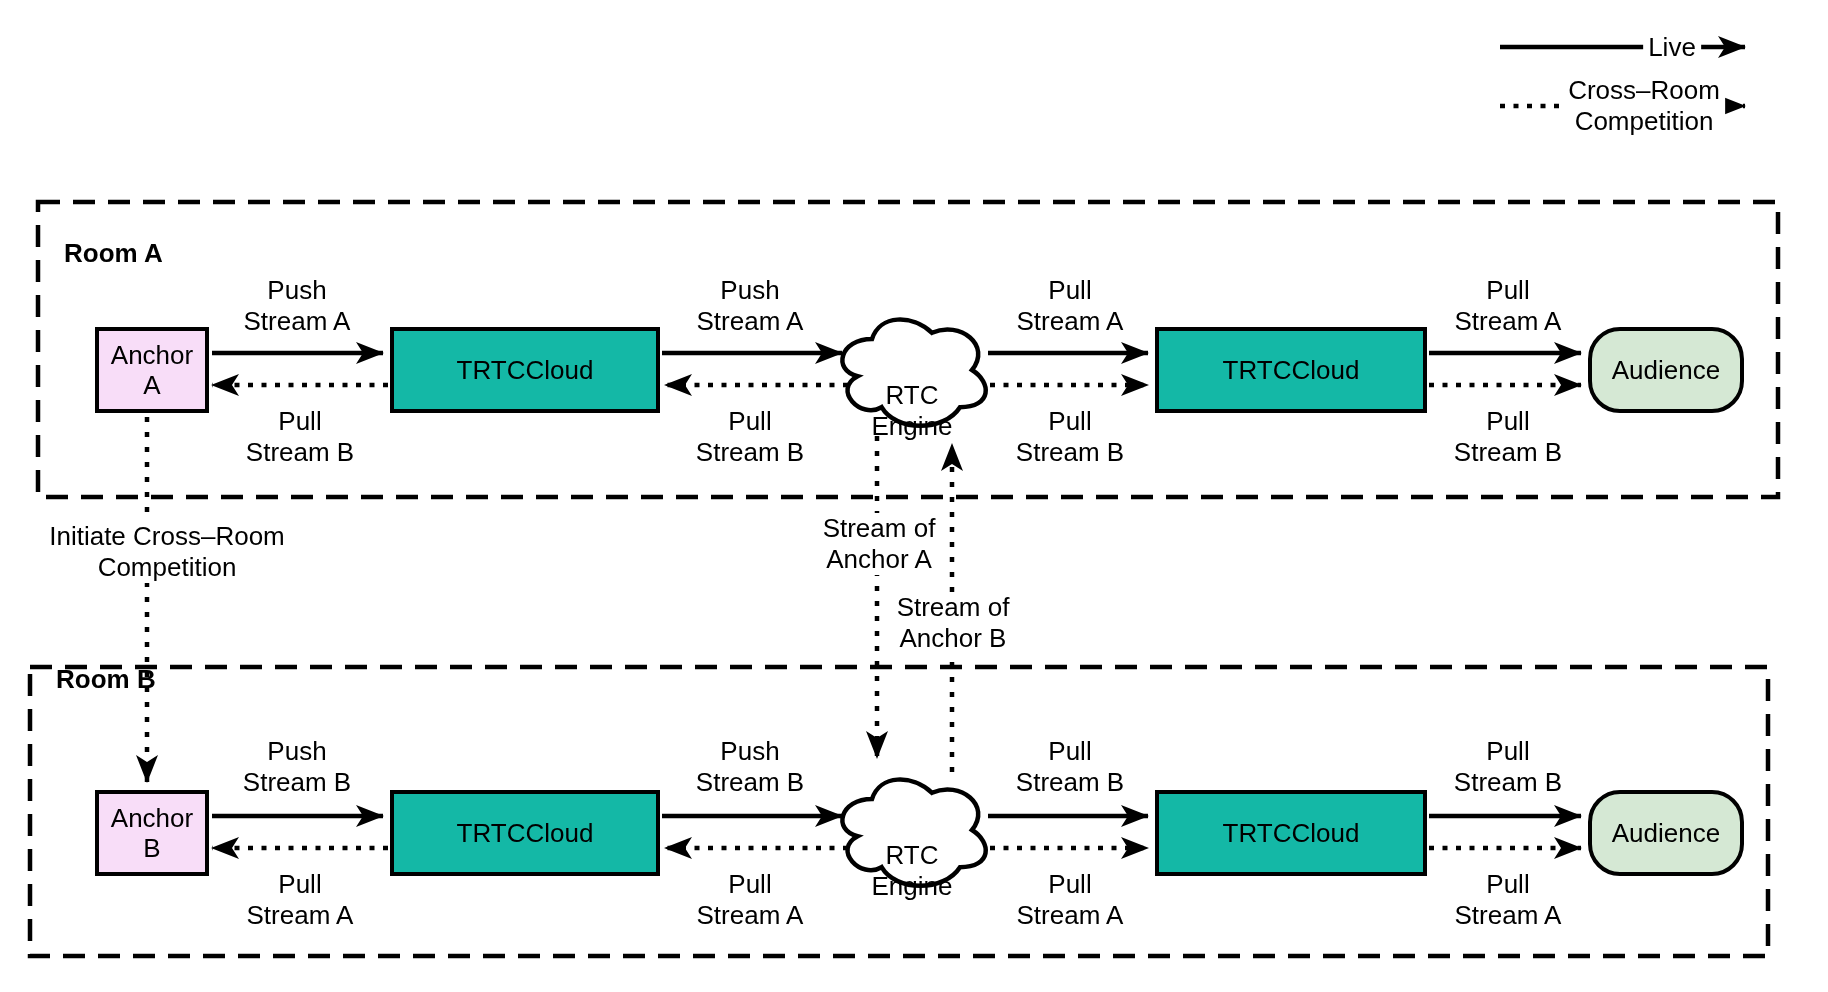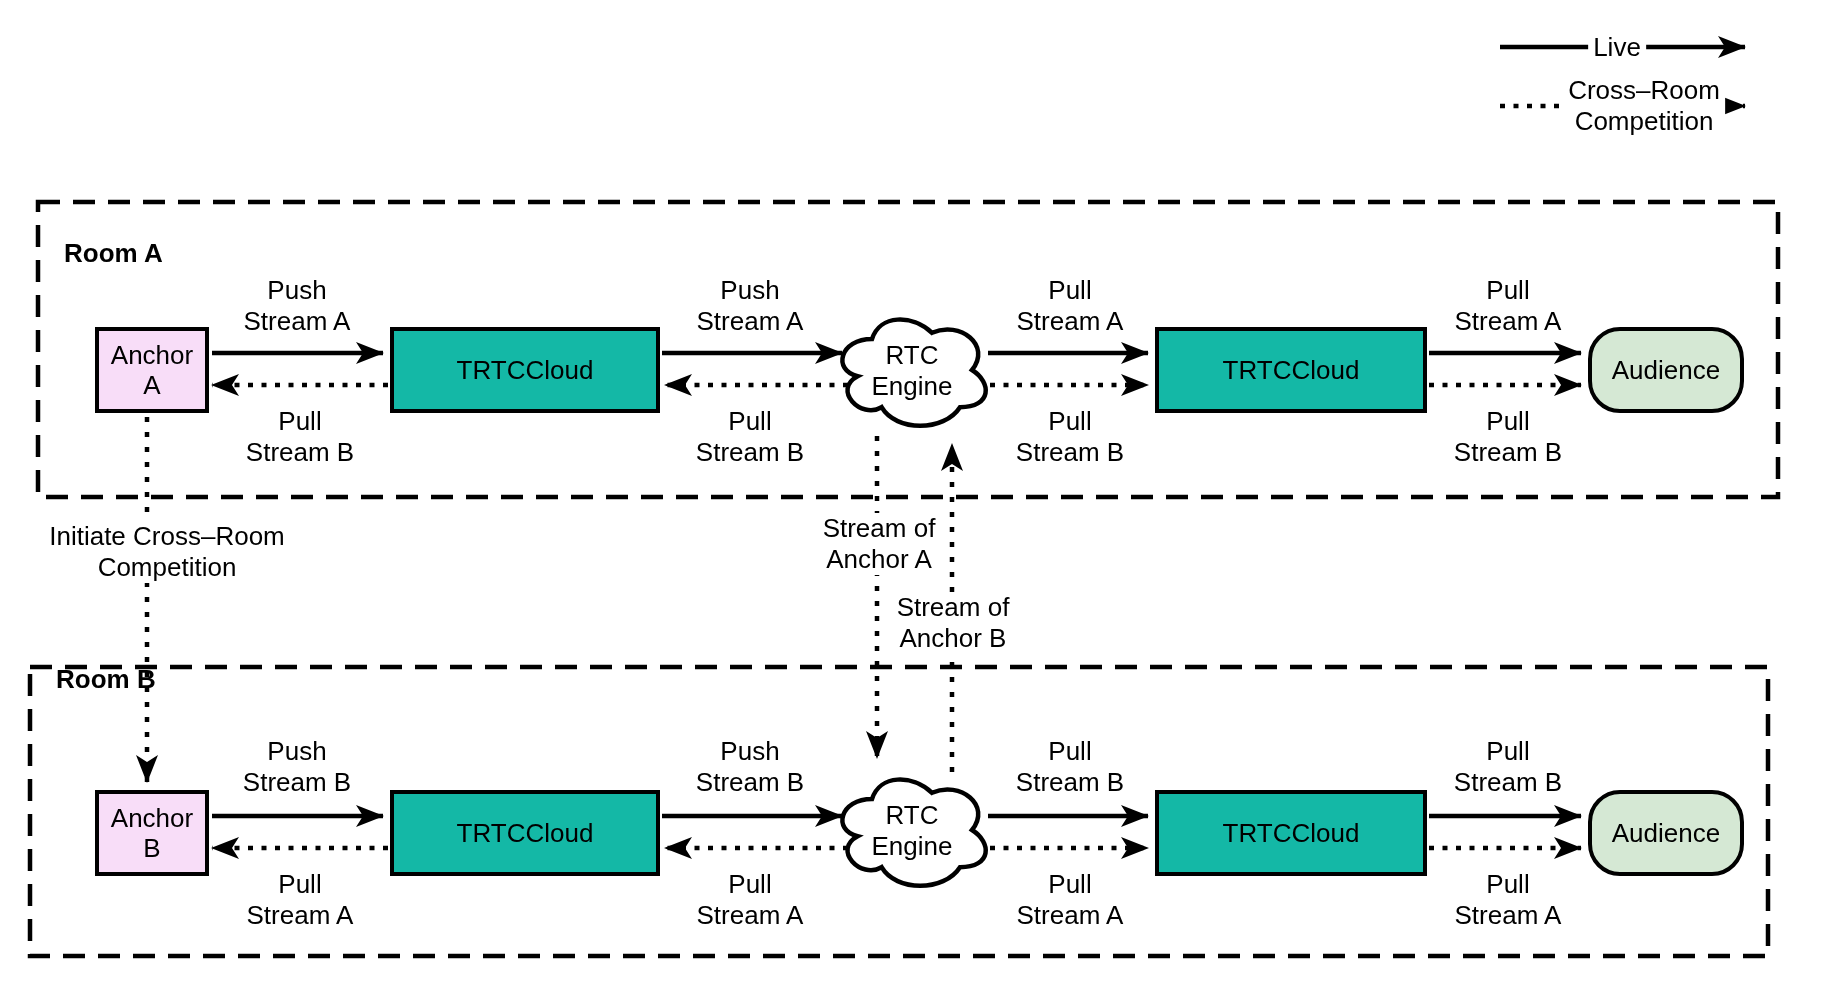--- a/index.html
+++ b/index.html
@@ -22,21 +22,21 @@
     position:absolute; transform:translate(-50%,-50%);
     text-align:center; font-size:26px; line-height:31px;
     white-space:pre-line;
   }
   .lbl.mask { background:#fff; padding:0 5px; }
   .roomlabel {
     position:absolute; font-weight:bold; font-size:26px; line-height:30px;
   }
   .cloudtext {
     position:absolute; transform:translate(-50%,-50%);
-    text-align:center; font-size:26px; line-height:31px; white-space:pre-line;
+    text-align:center; font-size:26px; line-height:31px; white-space:pre-line;margin-top:40px;
   }
 </style>
 </head>
 <body>
 
 <div id="canvas">
 
   <svg id="wires" viewBox="0 0 1828 992" xmlns="http://www.w3.org/2000/svg">
     <defs>
       <marker id="ah" viewBox="0 0 30 24" refX="28" refY="12" markerWidth="30" markerHeight="24" markerUnits="userSpaceOnUse" orient="auto">
@@ -83,21 +83,21 @@
       <line x1="1429" y1="848" x2="1581" y2="848" stroke-dasharray="5 8.5" marker-end="url(#ah)"></line>
     </g>
 
     <g stroke="#000" stroke-width="4.5" fill="none">
       <line x1="147" y1="417" x2="147" y2="782" stroke-dasharray="5 10" marker-end="url(#ah)"></line>
       <line x1="877" y1="436" x2="877" y2="758" stroke-dasharray="5 10" marker-end="url(#ah)"></line>
       <line x1="952" y1="772" x2="952" y2="444" stroke-dasharray="5 10" marker-end="url(#ah)"></line>
     </g>
   </svg>
 
-  <div class="lbl mask" style="left:1617px; top:47px;">Live</div>
+  <div class="lbl mask" style="left:1672px; top:47px;">Live</div>
   <div class="lbl mask" style="left:1617px; top:106px;margin-left:27px;">Cross–Room
 Competition</div>
 
   <div class="roomlabel" style="left:64px; top:226px;margin-top:12px;">Room A</div>
   <div class="roomlabel" style="left:56px; top:664px;">Room B</div>
 
   <div class="node anchor" style="left:95px; top:327px; width:114px; height:86px;">Anchor
 A</div>
   <div class="node" style="left:390px; top:327px; width:270px; height:86px;">TRTCCloud</div>
   <div class="cloudtext" style="left:912px; top:371px;">RTC

